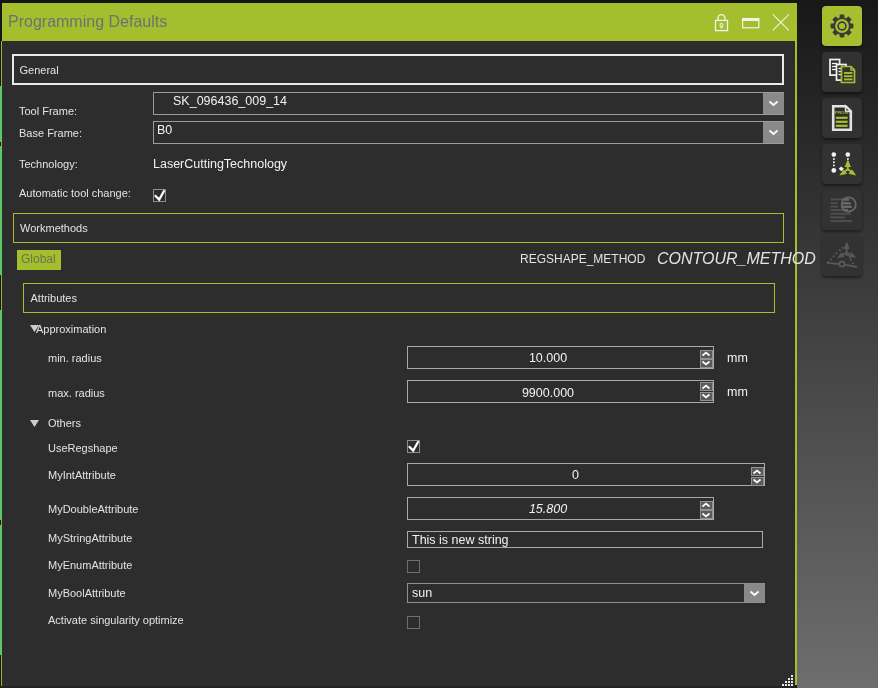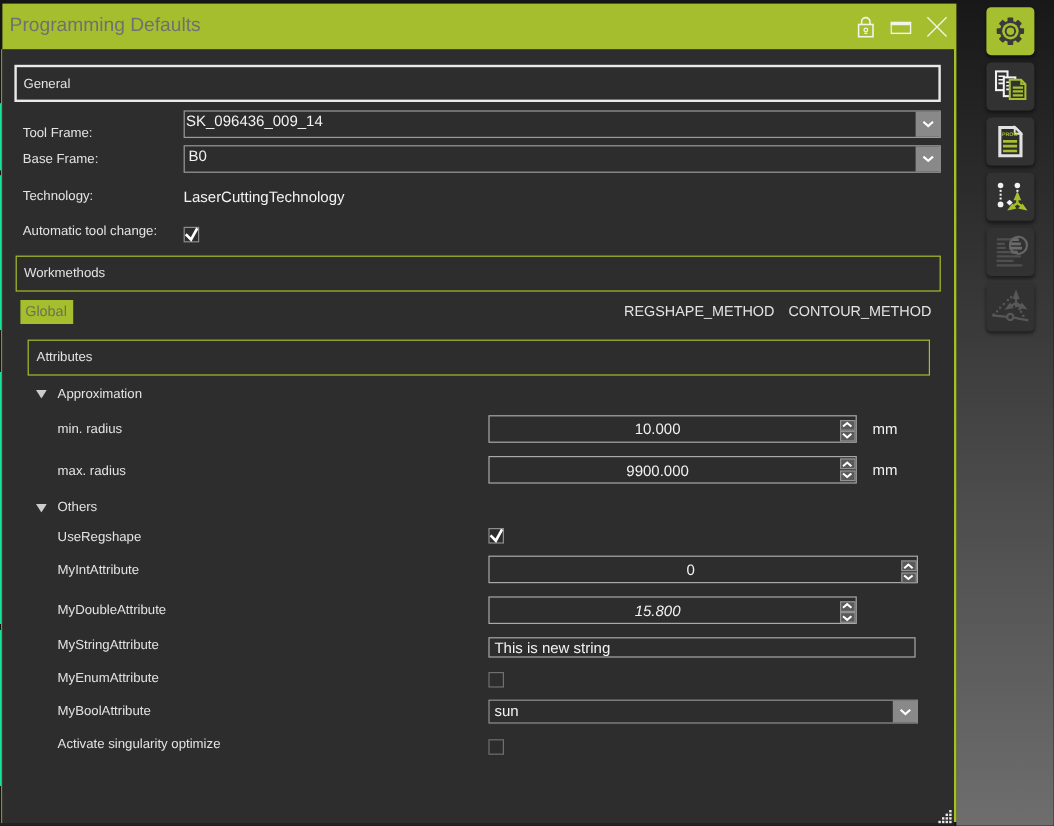--- a/index.html
+++ b/index.html
@@ -47,21 +47,21 @@
 <svg class="abs" style="left:772px;top:13px;" width="18" height="18" viewBox="0 0 18 18">
   <line x1="0.8" y1="1.4" x2="16.8" y2="17.4" stroke="#f2f4ea" stroke-width="1.1"></line>
   <line x1="16.8" y1="1.4" x2="0.8" y2="17.4" stroke="#f2f4ea" stroke-width="1.1"></line>
 </svg>
 
 <div class="abs" style="left:12px;top:54px;width:772px;height:31px;border:2px solid #e9e9e9;box-sizing:border-box;"></div>
 <div class="lbl" style="left:19.5px;top:61.5px;">General</div>
 
 <div class="lbl" style="left:19px;top:103px;text-align:center;">Tool Frame:</div>
 <div class="field" style="left:153px;top:92px;width:631px;height:23px;border-color:#9a9a9a;"></div>
-<div class="val" style="left:155px;top:93px;">SK_096436_009_14</div>
+<div class="val" style="left:173px;top:93px;">SK_096436_009_14</div>
 <div class="ddbtn" style="left:763px;top:93px;width:21px;height:21px;">
   <svg width="11" height="7" viewBox="0 0 11 7">
       <polyline points="1.5,1.5 5.5,5 9.5,1.5" fill="none" stroke="#ffffff" stroke-width="1.8"></polyline>
     </svg>
 </div>
 
 <div class="lbl" style="left:19px;top:125px;">Base Frame:</div>
 <div class="field" style="left:153px;top:121px;width:631px;height:23px;border-color:#9a9a9a;"></div>
 <div class="val" style="left:157px;top:122px;">B0</div>
 <div class="ddbtn" style="left:763px;top:122px;width:21px;height:21px;">
@@ -78,29 +78,29 @@
 <svg class="abs" style="left:153px;top:189px;" width="13" height="13" viewBox="0 0 13 13">
   <path d="M1.8 6.2 L6.2 10.6 L11.4 1.2" fill="none" stroke="#ffffff" stroke-width="2.2"></path>
 </svg>
 
 <div class="abs" style="left:13px;top:213px;width:771px;height:30px;border:1px solid #a9bd2b;box-sizing:border-box;"></div>
 <div class="lbl" style="left:20px;top:220px;">Workmethods</div>
 
 <div class="abs" style="left:17px;top:250px;width:44px;height:20px;background:#a5be2e;"></div>
 <div class="abs" style="left:21px;top:251px;color:#6b744d;font-size:12px;line-height:16px;">Global</div>
 <div class="lbl" style="left:520px;top:251px;font-size:12px;">REGSHAPE_METHOD</div>
-<div class="lbl" style="left:657px;top:251px;font-size:12px;">CONTOUR_METHOD</div>
+<div class="lbl" style="left:657px;top:251px;font-size:16px;font-style:italic;">CONTOUR_METHOD</div>
 
 <div class="abs" style="left:22.5px;top:283px;width:752px;height:30px;border:1px solid #a9bd2b;box-sizing:border-box;"></div>
 <div class="lbl" style="left:30.5px;top:290px;">Attributes</div>
 
 <svg class="abs" style="left:30px;top:324.5px;" width="9" height="7" viewBox="0 0 9 7">
     <polygon points="0,0 9,0 4.5,7" fill="#cccccc"></polygon>
   </svg>
-<div class="lbl" style="left:48px;top:321px;">Approximation</div>
+<div class="lbl" style="left:36px;top:321px;">Approximation</div>
 
 <div class="lbl" style="left:48px;top:350px;">min. radius</div>
 <div class="field" style="left:407px;top:346px;width:307px;height:23px;"></div>
 <div class="val" style="left:407px;top:350px;width:282px;text-align:center;">10.000</div>
 <div class="spinbox" style="left:699.5px;top:349.5px;">
     <svg width="10" height="6" viewBox="0 0 10 6">
       <polyline points="1.5,4.5 5,1.5 8.5,4.5" fill="none" stroke="#ffffff" stroke-width="1.7"></polyline>
     </svg>
   </div>
 <div class="spinbox" style="left:699.5px;top:358.5px;">

